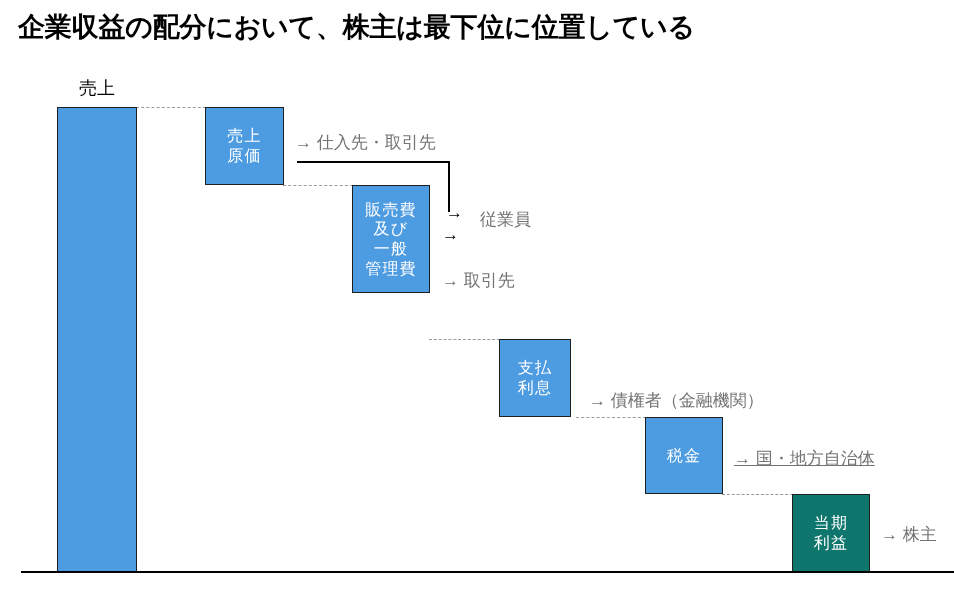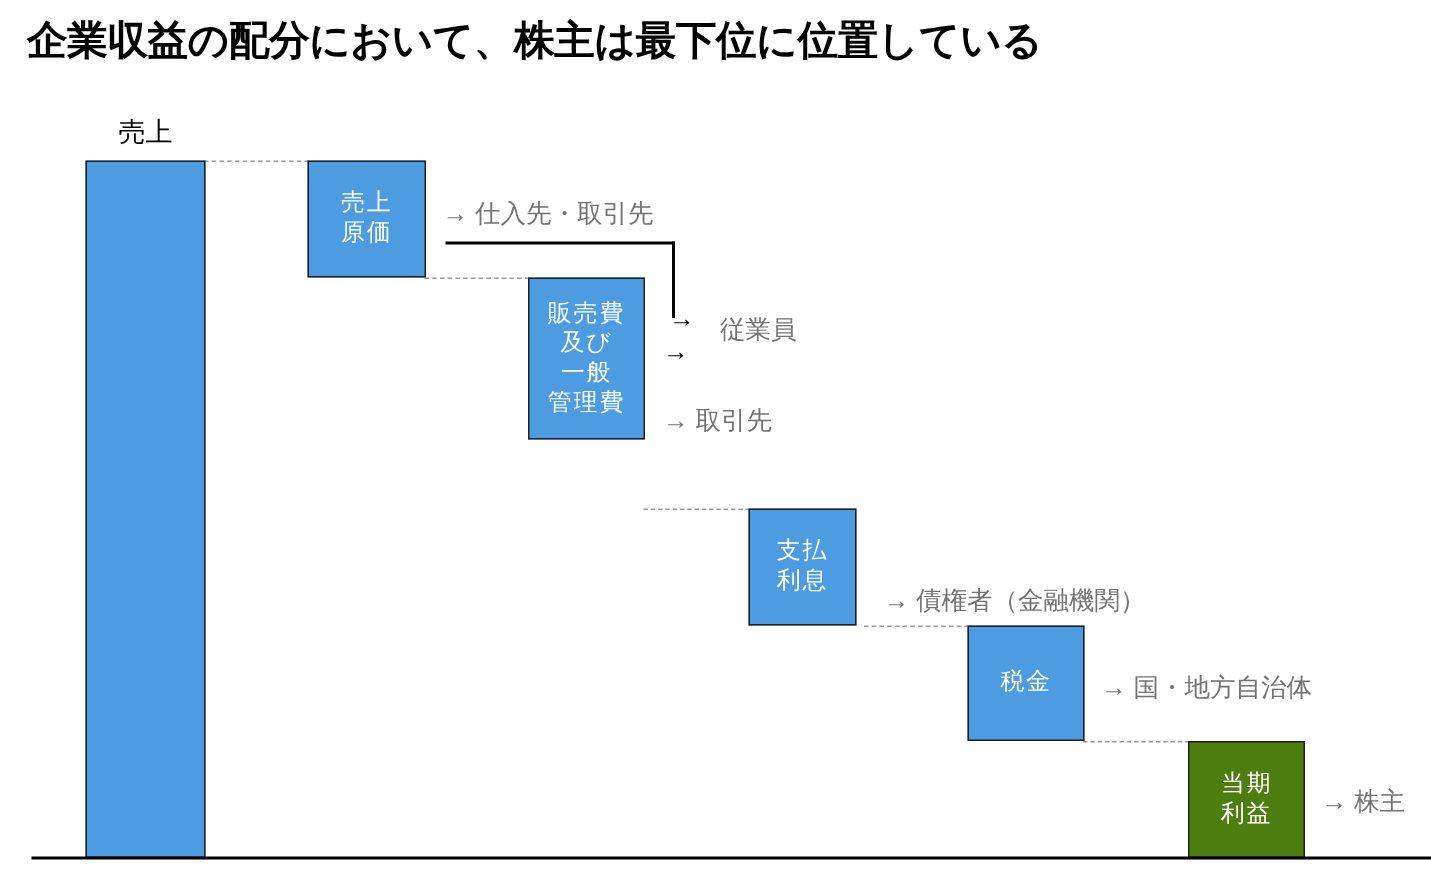--- a/index.html
+++ b/index.html
@@ -66,21 +66,21 @@
     align-items: center;
     justify-content: center;
     color: #ffffff;
     font-size: 16px;
     line-height: 1.22;
     letter-spacing: 1.2px;
     text-align: center;
     white-space: nowrap;
   }
   .bar.blue  { background: #4D9BE0; }
-  .bar.red   { background: #4d7c0f; }
+  .bar.red   { background: #0f766e; }
   .bar .line { display: block; }
 
   
   .bar.plain { display: block; }
 
   
   .bar-caption {
     position: absolute;
     font-size: 18px;
     color: #000000;
@@ -155,21 +155,21 @@
       <span class="line">及び</span>
       <span class="line">一般</span>
       <span class="line">管理費</span>
     </div>
 
     <div class="bar blue" style="left:487px; top:339px; width:72px; height:78px;">
       <span class="line">支払</span>
       <span class="line">利息</span>
     </div>
 
-    <div class="bar blue" style="left:633px; top:417px; width:78px; height:77px;font-family:Liberation Mono, monospace;">
+    <div class="bar blue" style="left:633px; top:417px; width:78px; height:77px;">
       <span class="line">税金</span>
     </div>
 
     <div class="bar red" style="left:780px; top:494px; width:78px; height:78px;">
       <span class="line">当期</span>
       <span class="line">利益</span>
     </div>
 
     <div class="leader-h" style="left:285px; top:161px; width:153px;"></div>
     <div class="leader-v" style="left:436px; top:161px; height:51px;"></div>
@@ -178,20 +178,20 @@
     <div class="annotation" style="left:283px; top:134px;">→ 仕入先・取引先</div>
 
     <div class="annotation" style="left:468px; top:211px;">従業員</div>
 
     <div class="arrow-only" style="left:430px; top:226px;">→</div>
 
     <div class="annotation" style="left:430px; top:272px;text-align:center;">→ 取引先</div>
 
     <div class="annotation" style="left:577px; top:372px;margin-top:20px;">→ 債権者（金融機関）</div>
 
-    <div class="annotation" style="left:722px; top:450px;">→ 国・地方自治体</div>
+    <div class="annotation" style="left:722px; top:450px;text-decoration:underline;">→ 国・地方自治体</div>
 
     <div class="annotation" style="left:869px; top:526px;">→ 株主</div>
 
     <div id="baseline"></div>
 
   </div>
 </div>
 
 </body></html>

